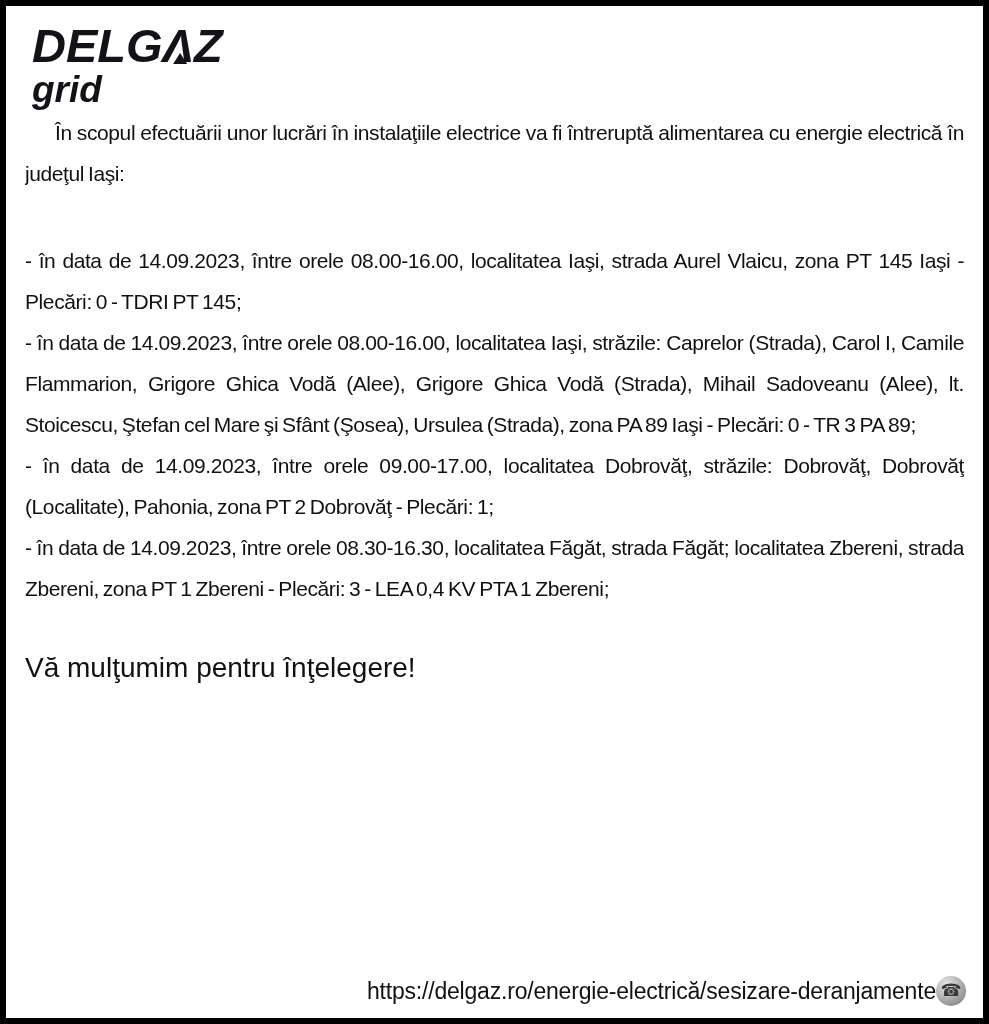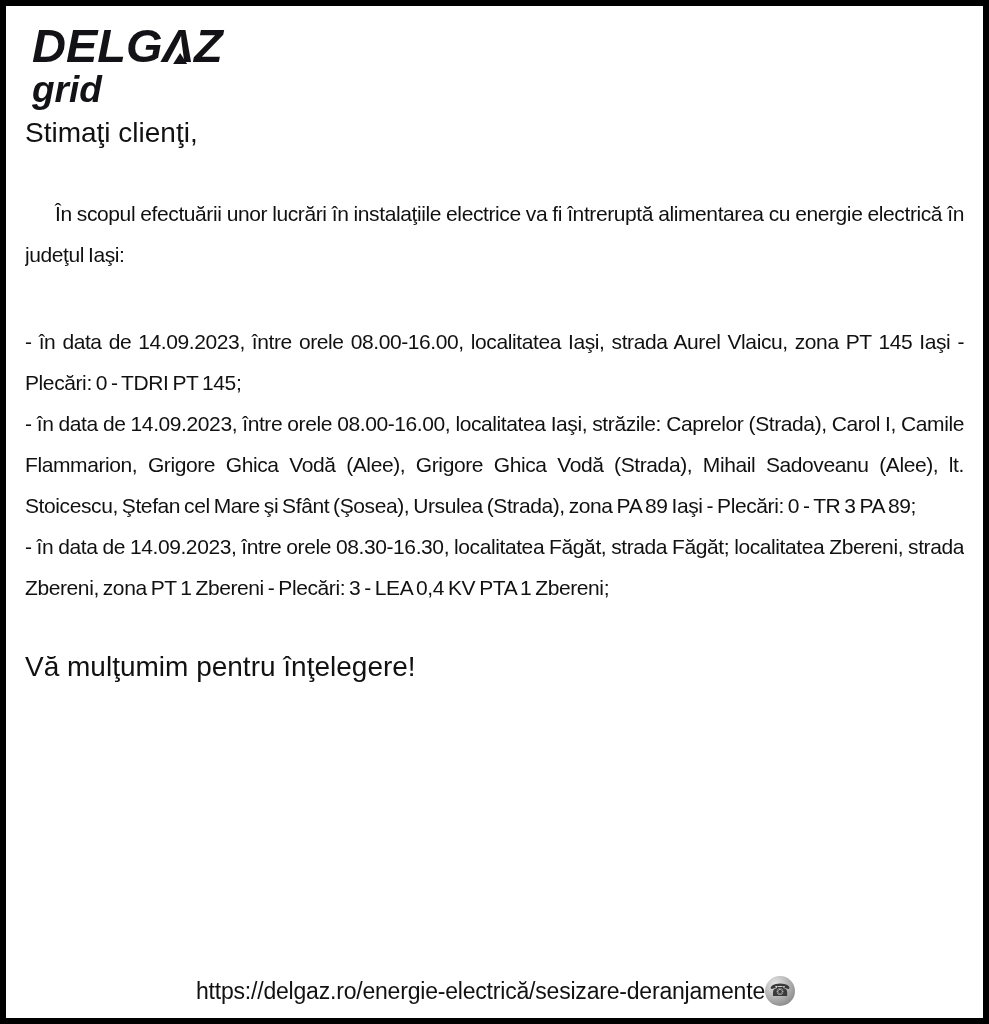--- a/index.html
+++ b/index.html
@@ -77,21 +77,21 @@
     line-height:41px;
     margin-top:38px !important;
   }
   
   .footer{
     position:absolute;
     left:19px;right:17px;bottom:9px;
     height:36px;
     display:flex;
     align-items:center;
-    justify-content:center;
+    justify-content:flex-end;
   }
   .url{
     font-size:23px;
     letter-spacing:-0.2px;
     color:#111;
     cursor:pointer;
   }
   .phone{
     display:flex;
     align-items:center;
@@ -120,26 +120,26 @@
 <body>
 
 <div class="page">
 
   <header class="logo">
     <div class="logo-main"><span>DELG</span><span class="logo-a"><span>Λ</span><i class="tri"></i></span><span>Z</span></div>
     <div class="logo-sub">grid</div>
   </header>
 
   <main class="content">
-    <p class="greeting">Stimaţi clienţi,</p>
 
     <p class="intro">În scopul efectuării unor lucrări în instalaţiile electrice va fi întreruptă alimentarea cu energie electrică în judeţul Iaşi:</p>
 
     <p class="outage">- în data de 14.09.2023, între orele 08.00-16.00, localitatea Iaşi, strada Aurel Vlaicu, zona PT 145 Iaşi - Plecări: 0 - TDRI PT 145;</p>
     <p class="outage">- în data de 14.09.2023, între orele 08.00-16.00, localitatea Iaşi, străzile: Caprelor (Strada), Carol I, Camile Flammarion, Grigore Ghica Vodă (Alee), Grigore Ghica Vodă (Strada), Mihail Sadoveanu (Alee), lt. Stoicescu, Ştefan cel Mare şi Sfânt (Şosea), Ursulea (Strada), zona PA 89 Iaşi - Plecări: 0 - TR 3 PA 89;</p>
+    <p class="outage">- în data de 14.09.2023, între orele 09.00-17.00, localitatea Dobrovăţ, străzile: Dobrovăţ, Dobrovăţ (Localitate), Pahonia, zona PT 2 Dobrovăţ - Plecări: 1;</p>
     <p class="outage">- în data de 14.09.2023, între orele 08.30-16.30, localitatea Făgăt, strada Făgăt; localitatea Zbereni, strada Zbereni, zona PT 1 Zbereni - Plecări: 3 - LEA 0,4 KV PTA 1 Zbereni;</p>
 
     <p class="closing">Vă mulţumim pentru înţelegere!</p>
   </main>
 
   <footer class="footer">
     <span class="url">https://delgaz.ro/energie-electrică/sesizare-deranjamente</span>
     <span class="phone">
       <span class="phone-icon">
           <span>☎</span>

